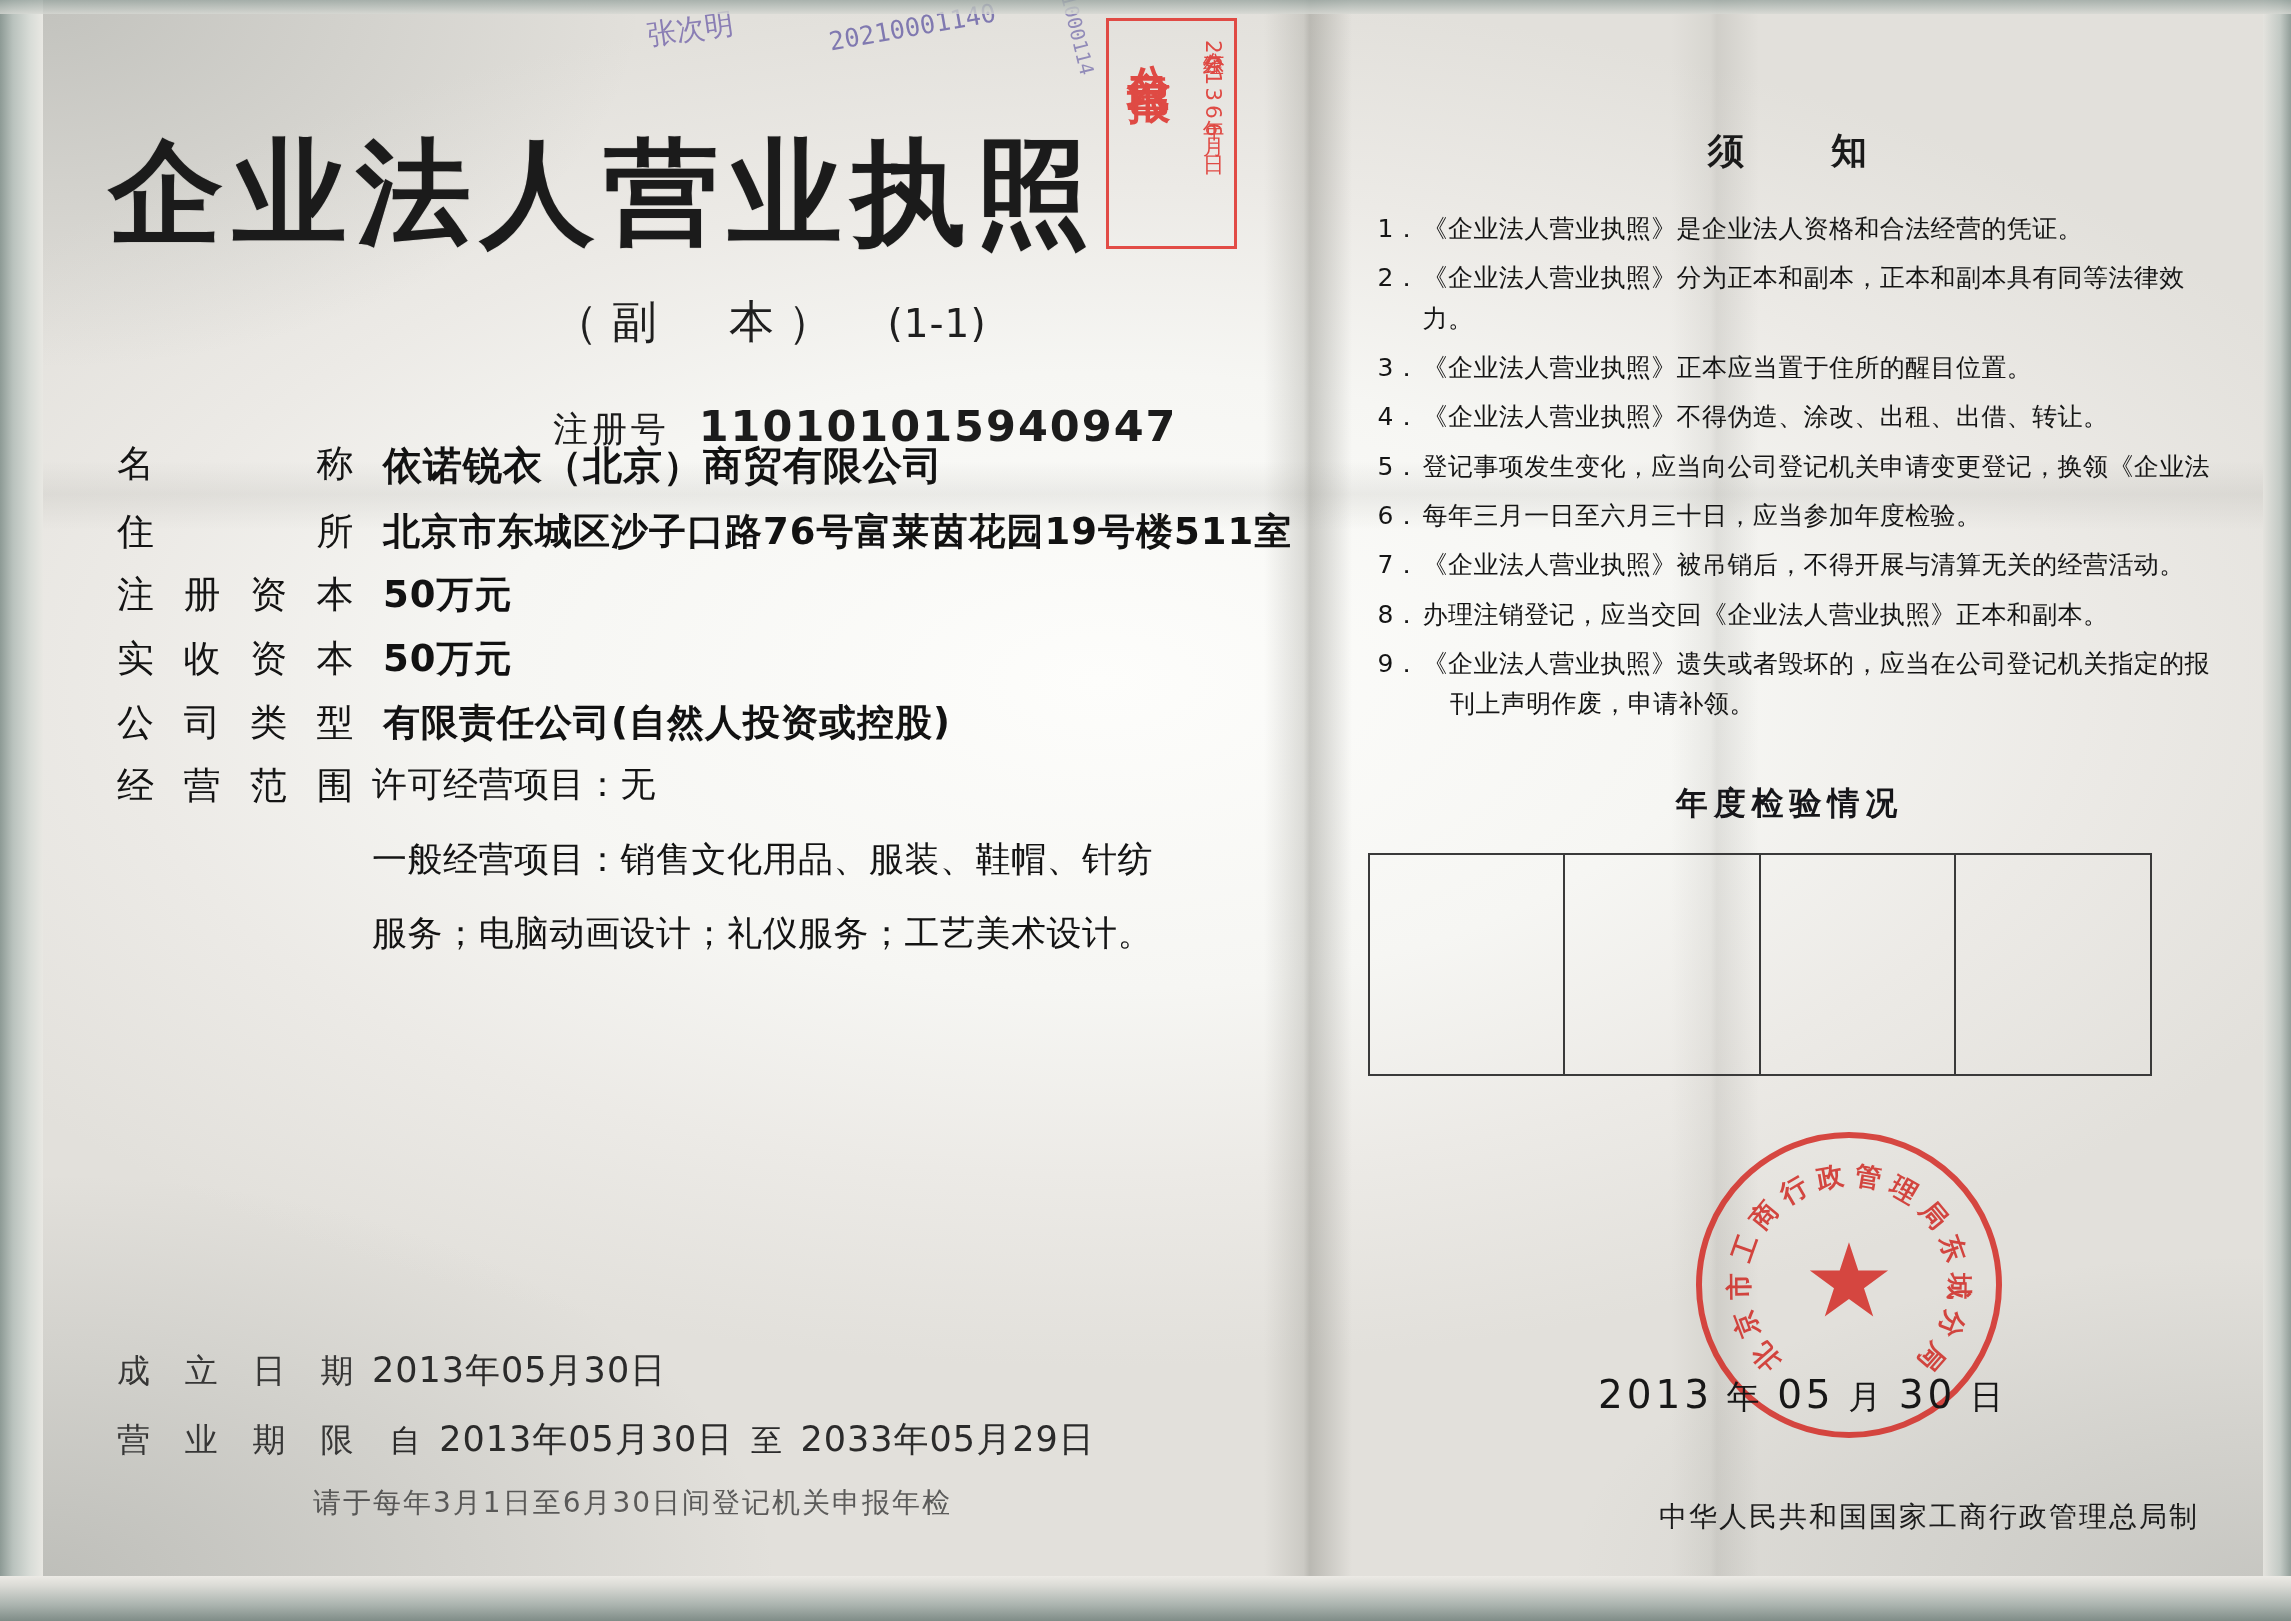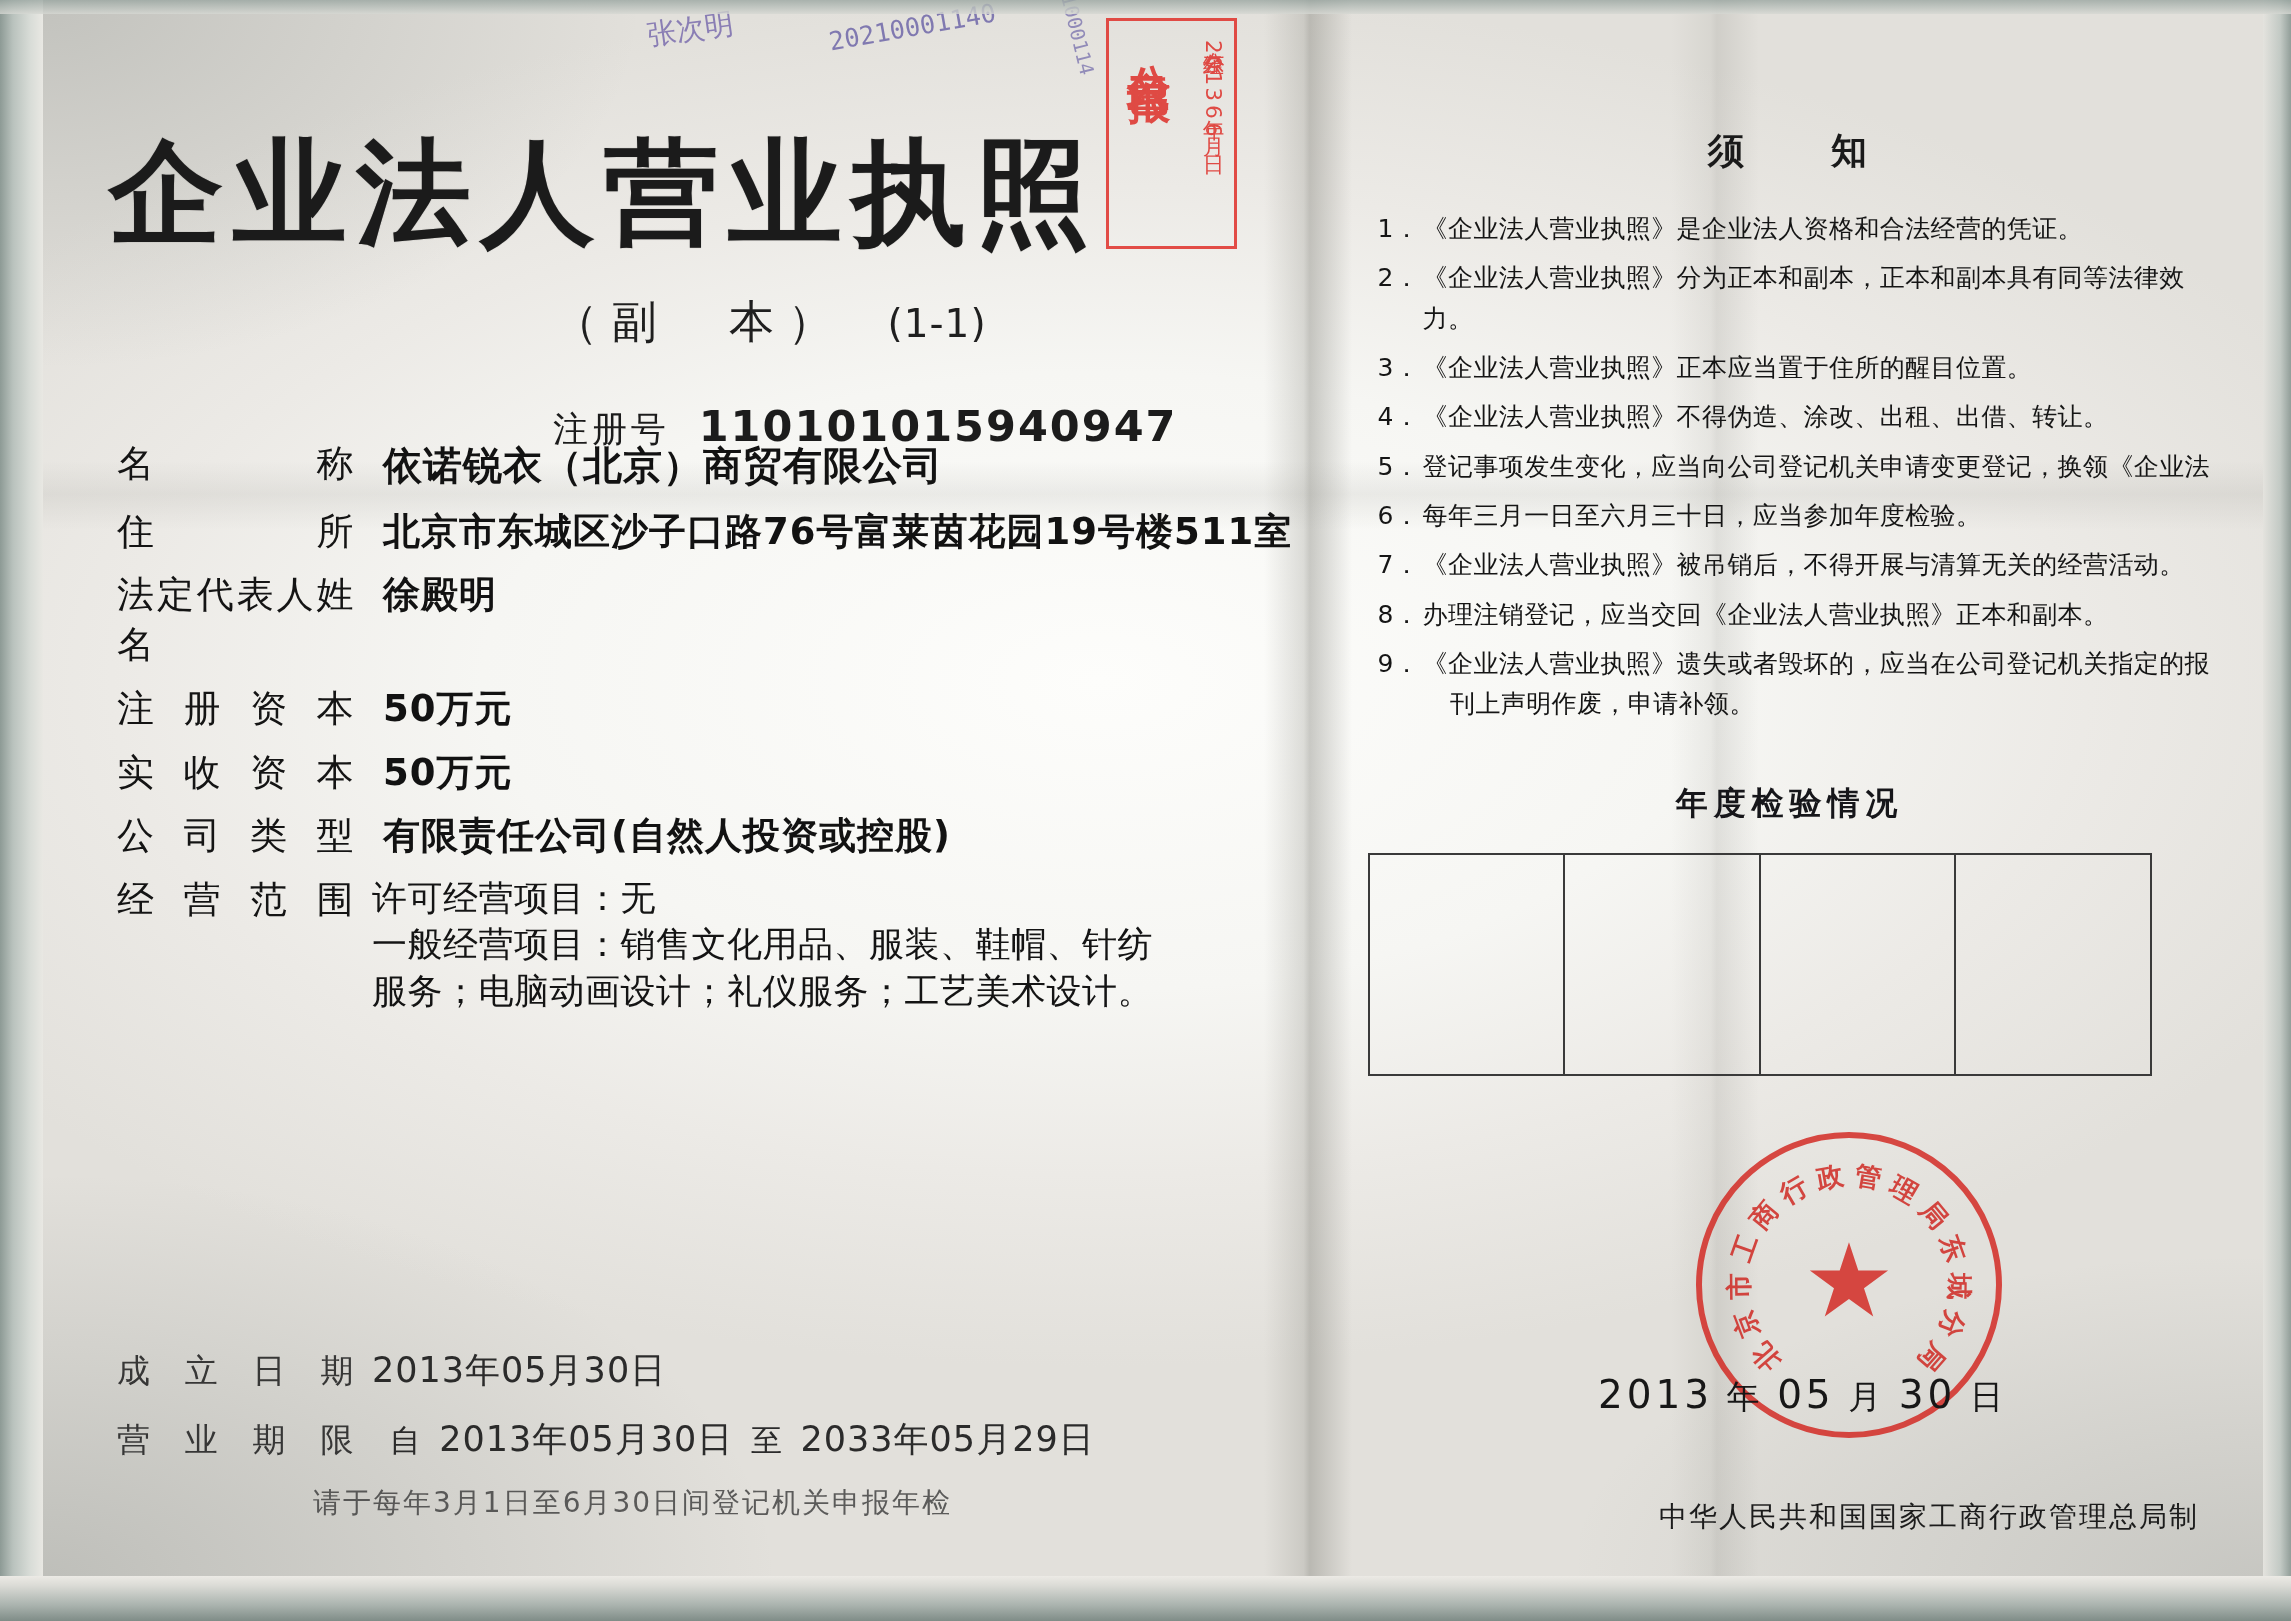--- a/index.html
+++ b/index.html
@@ -118,21 +118,21 @@
   }
   .f-value {
     font-size: 37px;
     color: #121212;
     font-weight: 600;
     letter-spacing: 1px;
     white-space: nowrap;
     margin-left: 11px;
   }
   .f-value.big { font-size: 39px; }
-  .scope-lines { display: flex; flex-direction: column; }
+  .scope-lines { display: flex; flex-direction: column; gap: 28px; }
   .scope-lines .ln {
     font-size: 35px; color: #141414; letter-spacing: 0.5px; line-height: 1.32; white-space: nowrap;
     font-weight: 500;
   }
 
   
   .bottom-block { position: absolute; left: 0; top: 1308px; width: 1176px; }
   .b-row { display: flex; align-items: baseline; margin-bottom: 21.6px; }
   .b-label {
     width: 294px; padding-left: 39px; padding-right: 17.6px; box-sizing: border-box;
@@ -277,24 +277,20 @@
       <div class="field-row">
         <div class="f-label">名称</div>
         <div class="f-value big">依诺锐衣（北京）商贸有限公司</div>
       </div>
 
       <div class="field-row">
         <div class="f-label">住所</div>
         <div class="f-value">北京市东城区沙子口路76号富莱茵花园19号楼511室</div>
       </div>
 
-      <div class="field-row">
-        <div class="f-label">法定代表人姓名</div>
-        <div class="f-value">徐殿明</div>
-      </div>
 
       <div class="field-row">
         <div class="f-label">注册资本</div>
         <div class="f-value">50万元</div>
       </div>
 
       <div class="field-row">
         <div class="f-label">实收资本</div>
         <div class="f-value">50万元</div>
       </div>

